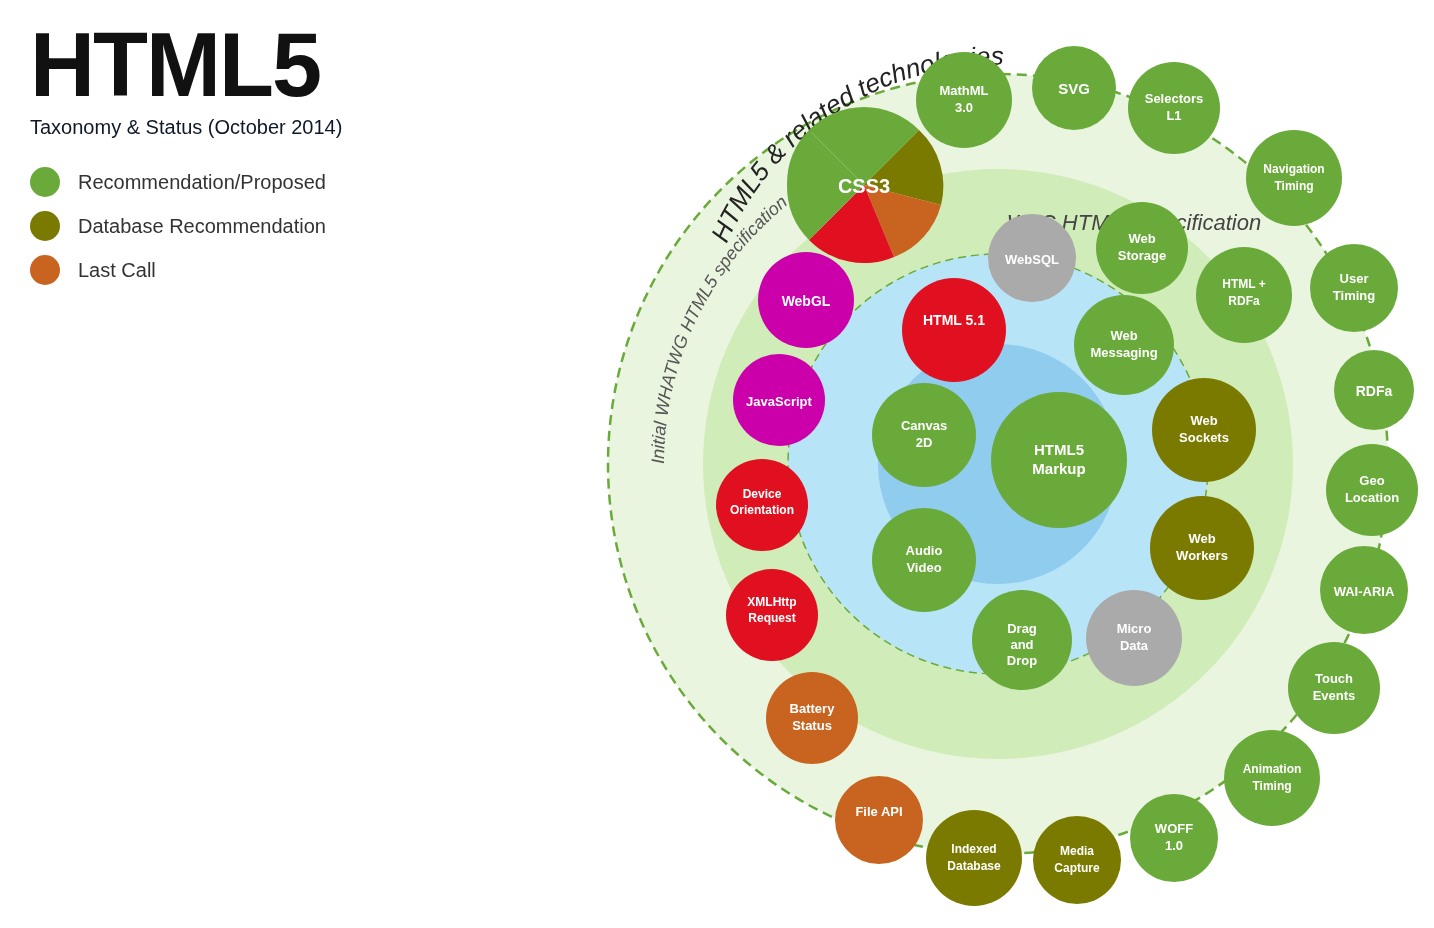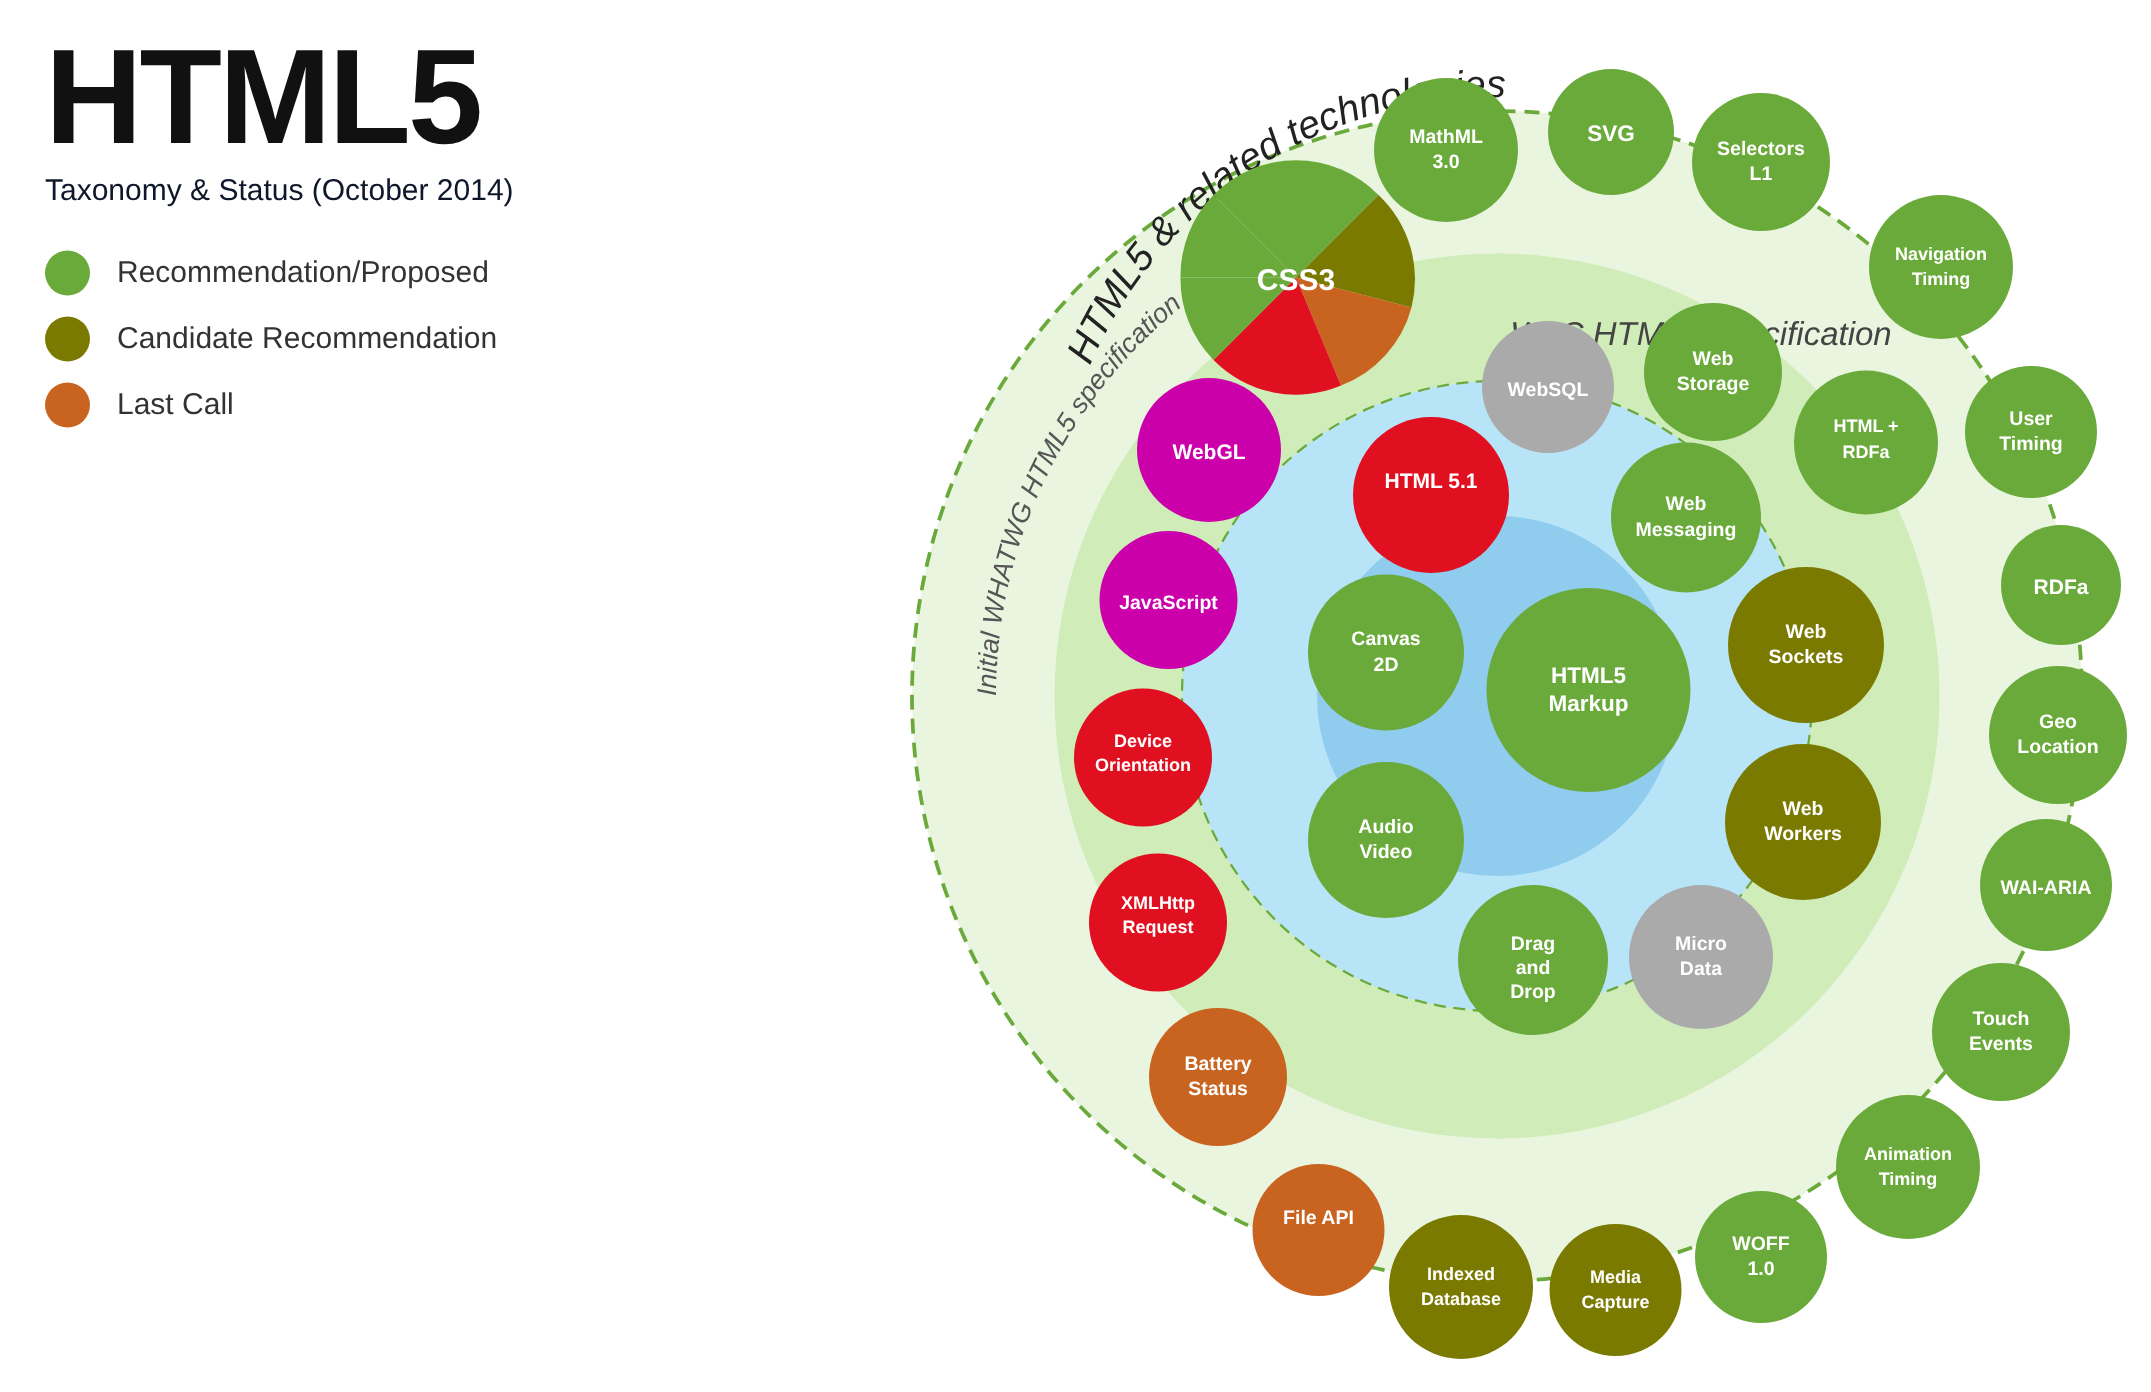--- a/index.html
+++ b/index.html
@@ -74,21 +74,21 @@
 <div class="left-panel">
   <div class="main-title">HTML5</div>
   <div class="subtitle">Taxonomy &amp; Status (October 2014)</div>
 
   <div class="legend-item">
     <div class="legend-dot" style="background:#6aaa3a;"></div>
     <span class="legend-label">Recommendation/Proposed</span>
   </div>
   <div class="legend-item">
     <div class="legend-dot" style="background:#7a7a00;"></div>
-    <span class="legend-label">Candidate Recommendation</span>
+    <span class="legend-label">Database Recommendation</span>
   </div>
   <div class="legend-item">
     <div class="legend-dot" style="background:#c86420;"></div>
     <span class="legend-label">Last Call</span>
   </div>
 </div>
 
 <div class="diagram">
 <svg viewBox="0 0 900 928" xmlns="http://www.w3.org/2000/svg">
 

